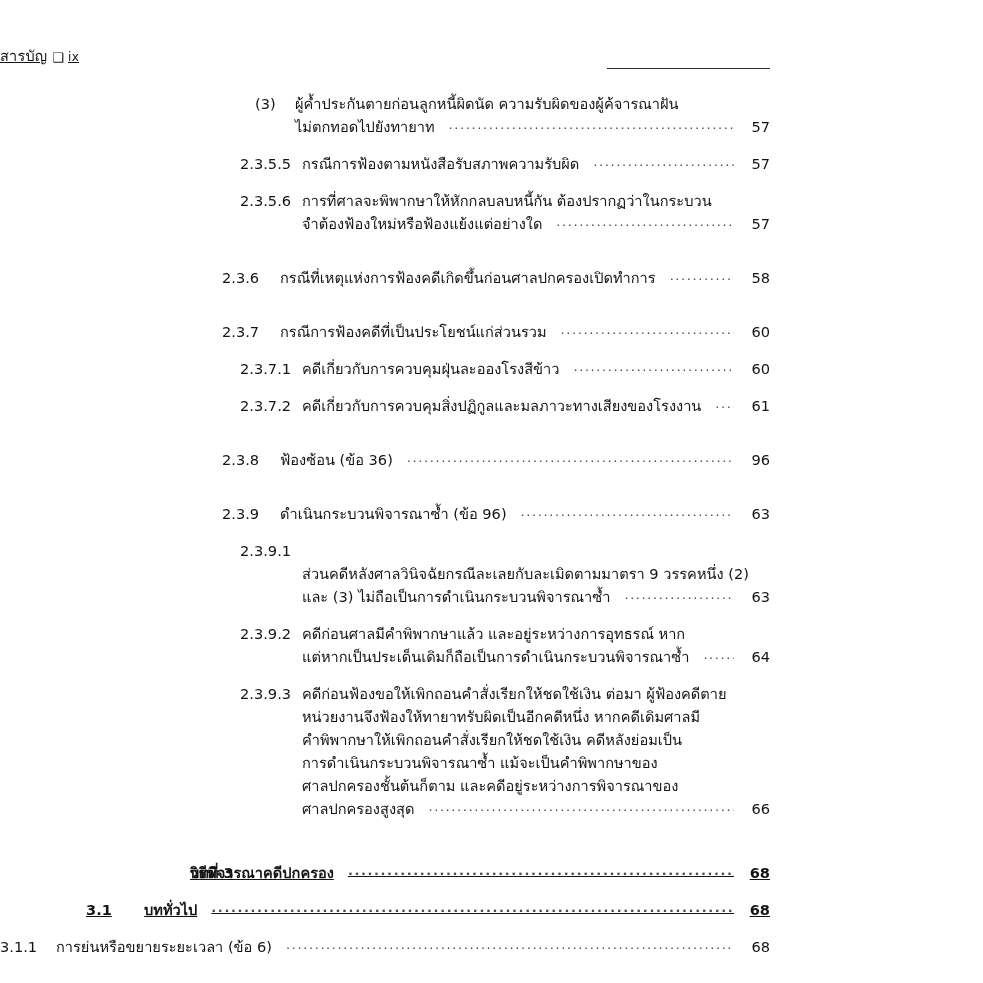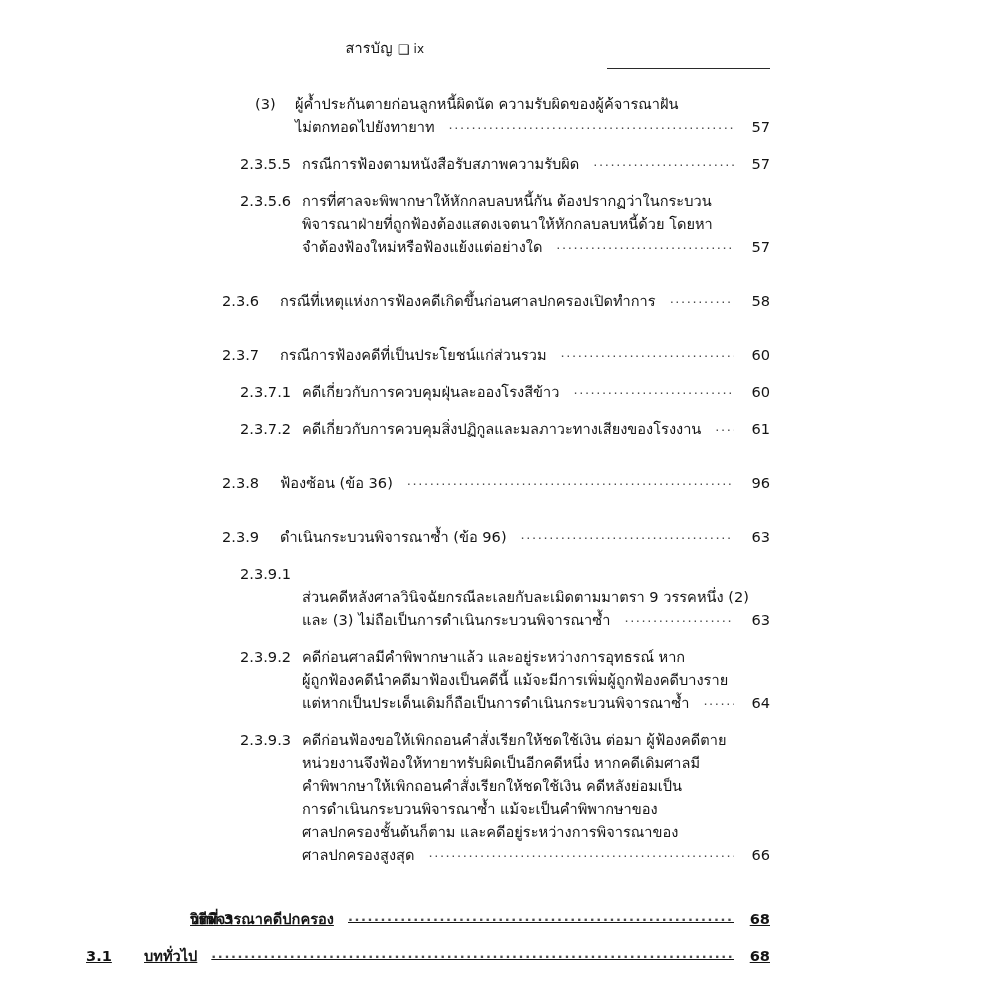--- a/index.html
+++ b/index.html
@@ -17,27 +17,28 @@
     width: 983px;
     height: 983px;
     background: #ffffff;
     overflow: hidden;
     box-sizing: border-box;
   }
 
   
   .header {
     position: absolute;
-    top: 40px;
+    top: 48px;
     left: 0;
     width: 770px;
-    text-align: center;
+    text-align: left;
     font-size: 14.5px;
     line-height: 1.2;
     white-space: nowrap;
+    text-decoration: underline;
   }
   .header .hdr-title { letter-spacing: .2px; }
   .header .hdr-box {
     display: inline-block;
     font-size: 13px;
     margin: 0 4px 0 5px;
     position: relative;
     top: 1px;
   }
   .header .hdr-folio {
@@ -171,26 +172,20 @@
         </div>
         <div class="entry lvl-4">
           <div class="row">
             <span class="num">2.3.5.6</span>
             <span class="txt">การที่ศาลจะพิพากษาให้หักกลบลบหนี้กัน ต้องปรากฏว่าในกระบวน</span>
             <span class="leader"></span>
             <span class="pageno spacer">57</span>
           </div>
           <div class="row cont">
             <span class="num">2.3.5.6</span>
-            <span class="txt">พิจารณาฝ่ายที่ถูกฟ้องต้องแสดงเจตนาให้หักกลบลบหนี้ด้วย โดยหา</span>
-            <span class="leader"></span>
-            <span class="pageno spacer">57</span>
-          </div>
-          <div class="row cont">
-            <span class="num">2.3.5.6</span>
             <span class="txt">จำต้องฟ้องใหม่หรือฟ้องแย้งแต่อย่างใด</span>
             <span class="leader">..........................................................................................</span>
             <span class="pageno">57</span>
           </div>
         </div>
         <div class="entry lvl-2">
           <div class="row">
             <span class="num">2.3.6</span>
             <span class="txt">กรณีที่เหตุแห่งการฟ้องคดีเกิดขึ้นก่อนศาลปกครองเปิดทำการ</span>
             <span class="leader">..........................................................................................</span>
@@ -253,26 +248,20 @@
             <span class="num">2.3.9.1</span>
             <span class="txt">และ (3) ไม่ถือเป็นการดำเนินกระบวนพิจารณาซ้ำ</span>
             <span class="leader">..........................................................................................</span>
             <span class="pageno">63</span>
           </div>
         </div>
         <div class="entry lvl-3">
           <div class="row">
             <span class="num">2.3.9.2</span>
             <span class="txt">คดีก่อนศาลมีคำพิพากษาแล้ว และอยู่ระหว่างการอุทธรณ์ หาก</span>
-            <span class="leader"></span>
-            <span class="pageno spacer">64</span>
-          </div>
-          <div class="row cont">
-            <span class="num">2.3.9.2</span>
-            <span class="txt">ผู้ถูกฟ้องคดีนำคดีมาฟ้องเป็นคดีนี้ แม้จะมีการเพิ่มผู้ถูกฟ้องคดีบางราย</span>
             <span class="leader"></span>
             <span class="pageno spacer">64</span>
           </div>
           <div class="row cont">
             <span class="num">2.3.9.2</span>
             <span class="txt">แต่หากเป็นประเด็นเดิมก็ถือเป็นการดำเนินกระบวนพิจารณาซ้ำ</span>
             <span class="leader">..........................................................................................</span>
             <span class="pageno">64</span>
           </div>
         </div>

